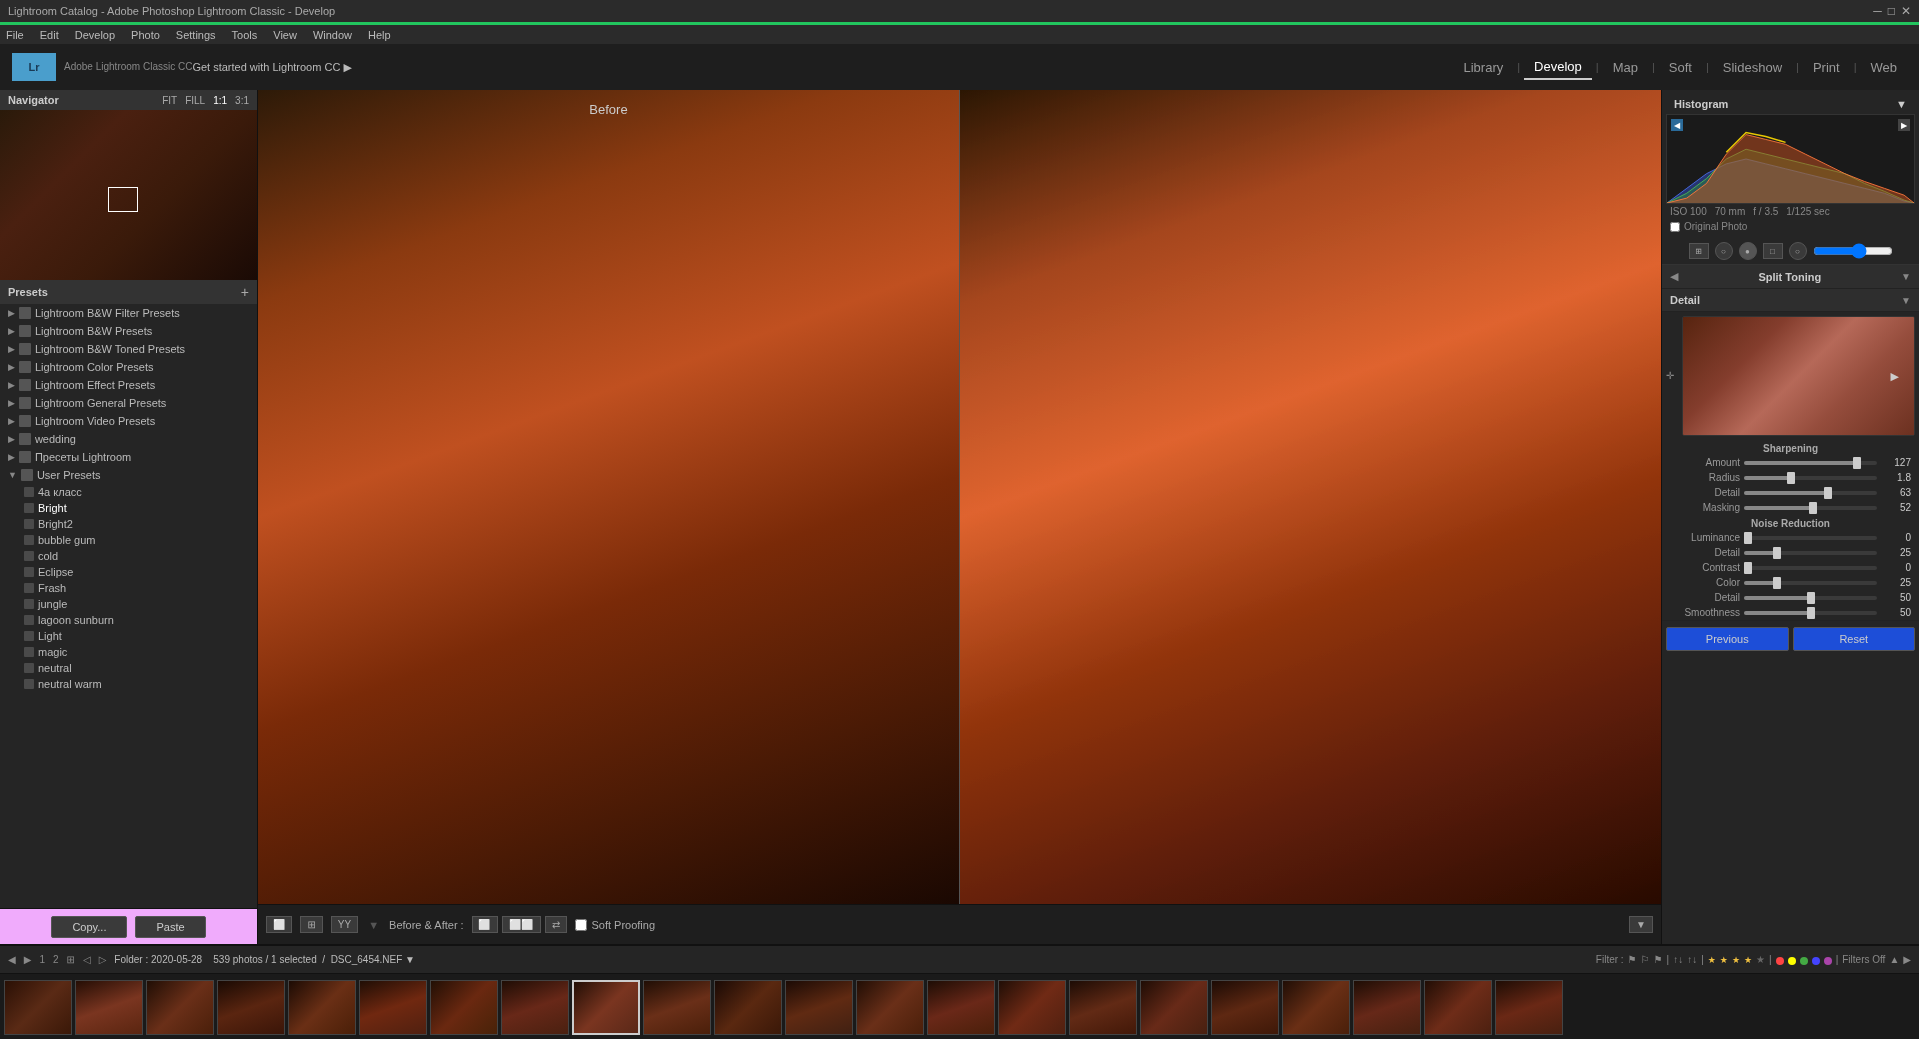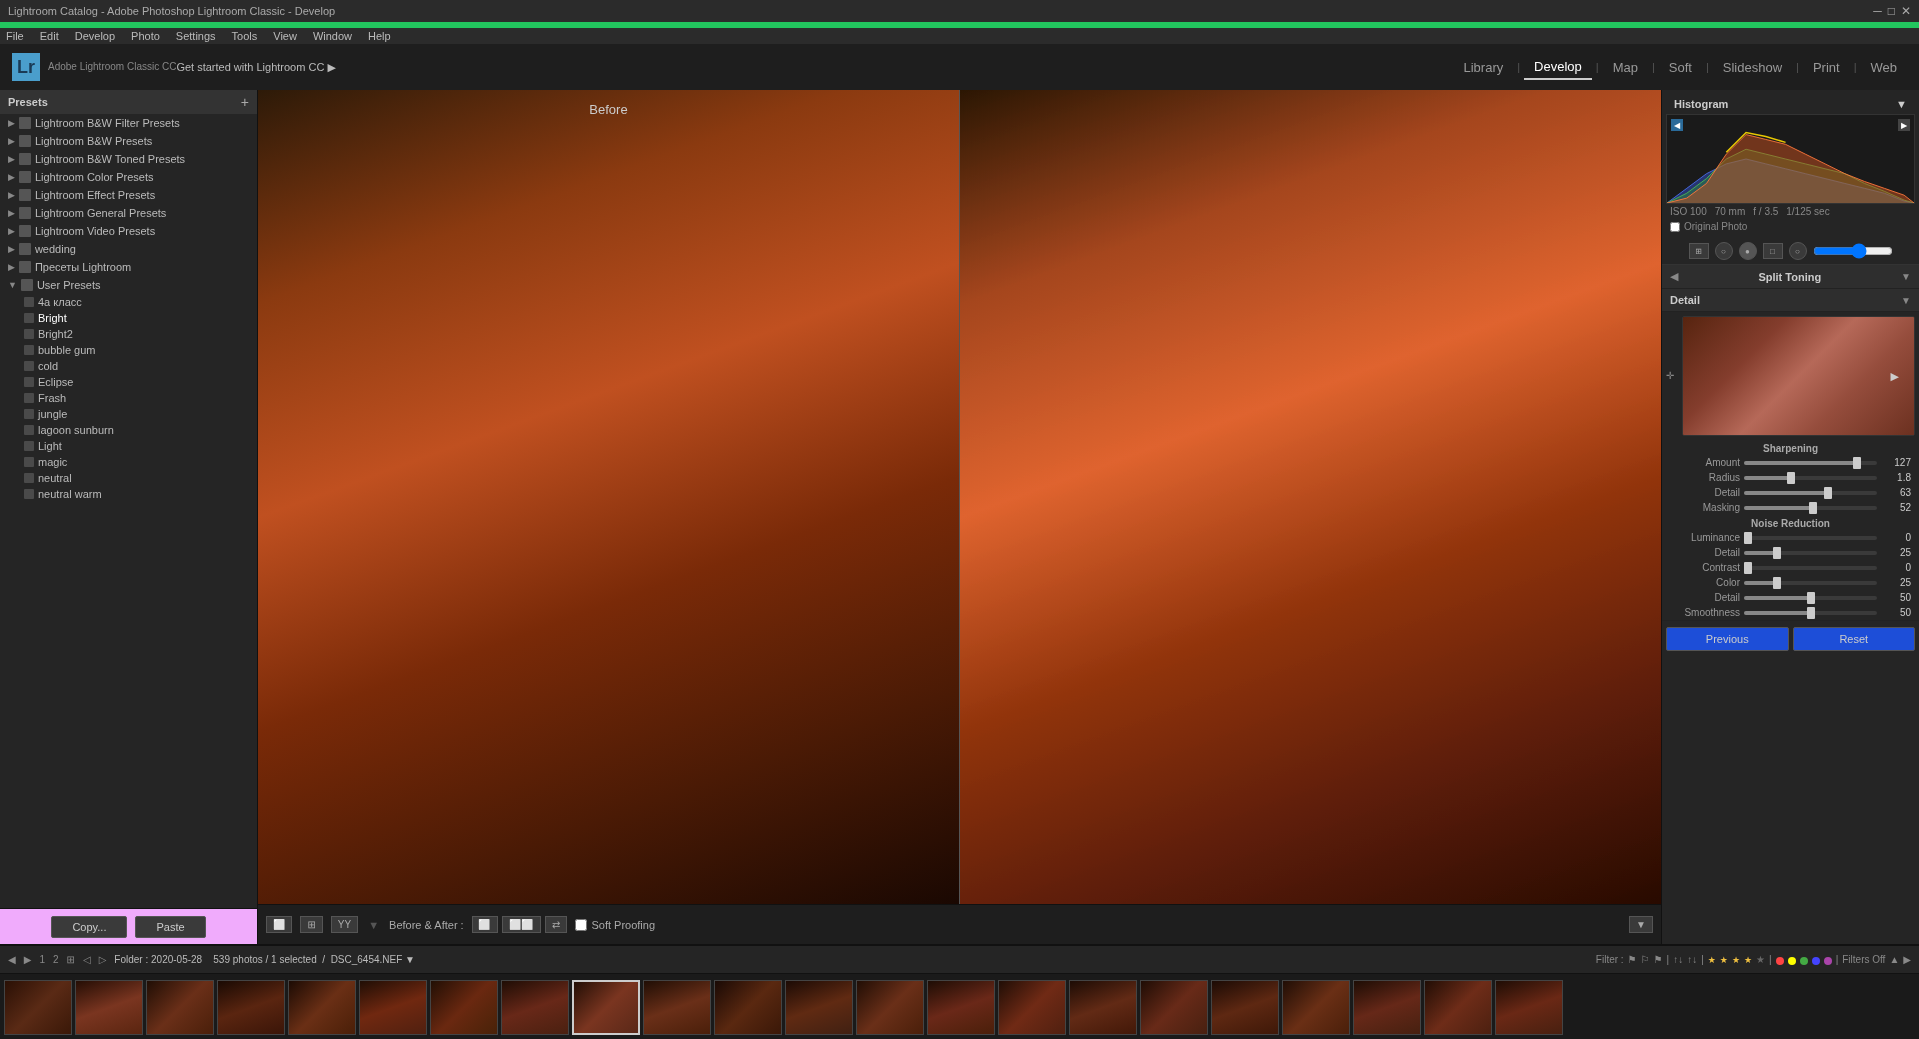--- a/index.html
+++ b/index.html
@@ -5,27 +5,27 @@
     * { margin: 0; padding: 0; box-sizing: border-box; }
     body { width: 1919px; height: 1039px; background: #1a1a1a; font-family: 'Arial', sans-serif; font-size: 11px; color: #ccc; overflow: hidden; }
 
     
     #titlebar { height: 22px; background: #2b2b2b; display: flex; align-items: center; padding: 0 8px; justify-content: space-between; }
     #titlebar .title { color: #aaa; font-size: 11px; }
     #titlebar .controls { display: flex; gap: 6px; }
     #titlebar .controls span { color: #aaa; font-size: 12px; cursor: pointer; }
 
     
-    #menubar { height: 22px; background: #2b2b2b; display: flex; align-items: center; padding: 0 6px; gap: 16px; border-top: 6px solid #22c55e; }
+    #menubar { height: 22px; background: #2b2b2b; display: flex; align-items: center; padding: 0 6px; gap: 16px; border-top: 3px solid #22c55e; }
     #menubar span { color: #bbb; font-size: 11px; cursor: pointer; }
 
     
     #topbar { height: 46px; background: #1e1e1e; display: flex; align-items: center; justify-content: space-between; padding: 0 12px; }
     #topbar .logo { display: flex; align-items: center; gap: 8px; }
-    #topbar .logo .lr-badge { width: 28px; height: 28px; background: #4a9ecc; display: flex; align-items: center; justify-content: center; font-size: 18px; font-weight: bold; color: #1a3a55; }
+    #topbar .logo .lr-badge { width: 44px; height: 28px; background: #4a9ecc; display: flex; align-items: center; justify-content: center; font-size: 11px; font-weight: bold; color: #1a3a55; }
     #topbar .logo .app-info { display: flex; flex-direction: row; }
     #topbar .logo .app-name { font-size: 10px; color: #888; }
     #topbar .logo .app-tagline { font-size: 11px; color: #bbb; }
     #topbar .nav-modules { display: flex; align-items: center; gap: 4px; }
     #topbar .nav-modules .module { color: #999; font-size: 13px; padding: 4px 10px; cursor: pointer; text-decoration: none; }
     #topbar .nav-modules .module.active { color: #fff; border-bottom: 2px solid #ccc; }
     #topbar .nav-modules .sep { color: #555; }
 
     
     #main { display: flex; height: calc(1039px - 22px - 22px - 46px - 40px - 55px); }
@@ -195,20 +195,35 @@
     <a class="module">Print</a>
     <span class="sep">|</span>
     <a class="module">Web</a>
   </div>
 </div>
 
 <div id="main">
 
   <div id="left-panel">
 
+    <div id="navigator">
+      <div class="nav-header">
+        <span class="title">Navigator</span>
+        <div class="zoom-controls">
+          <span>FIT</span>
+          <span>FILL</span>
+          <span class="active">1:1</span>
+          <span>3:1</span>
+        </div>
+      </div>
+      <div class="nav-thumb">
+        <div class="nav-thumb-img"></div>
+        <div class="nav-thumb-box"></div>
+      </div>
+    </div>
 
     <div id="presets">
       <div class="presets-header">
         <span class="title">Presets</span>
         <span class="add-btn">+</span>
       </div>
 
       <div class="preset-group">
         <div class="preset-group-header">
           <span class="arrow">▶</span>

